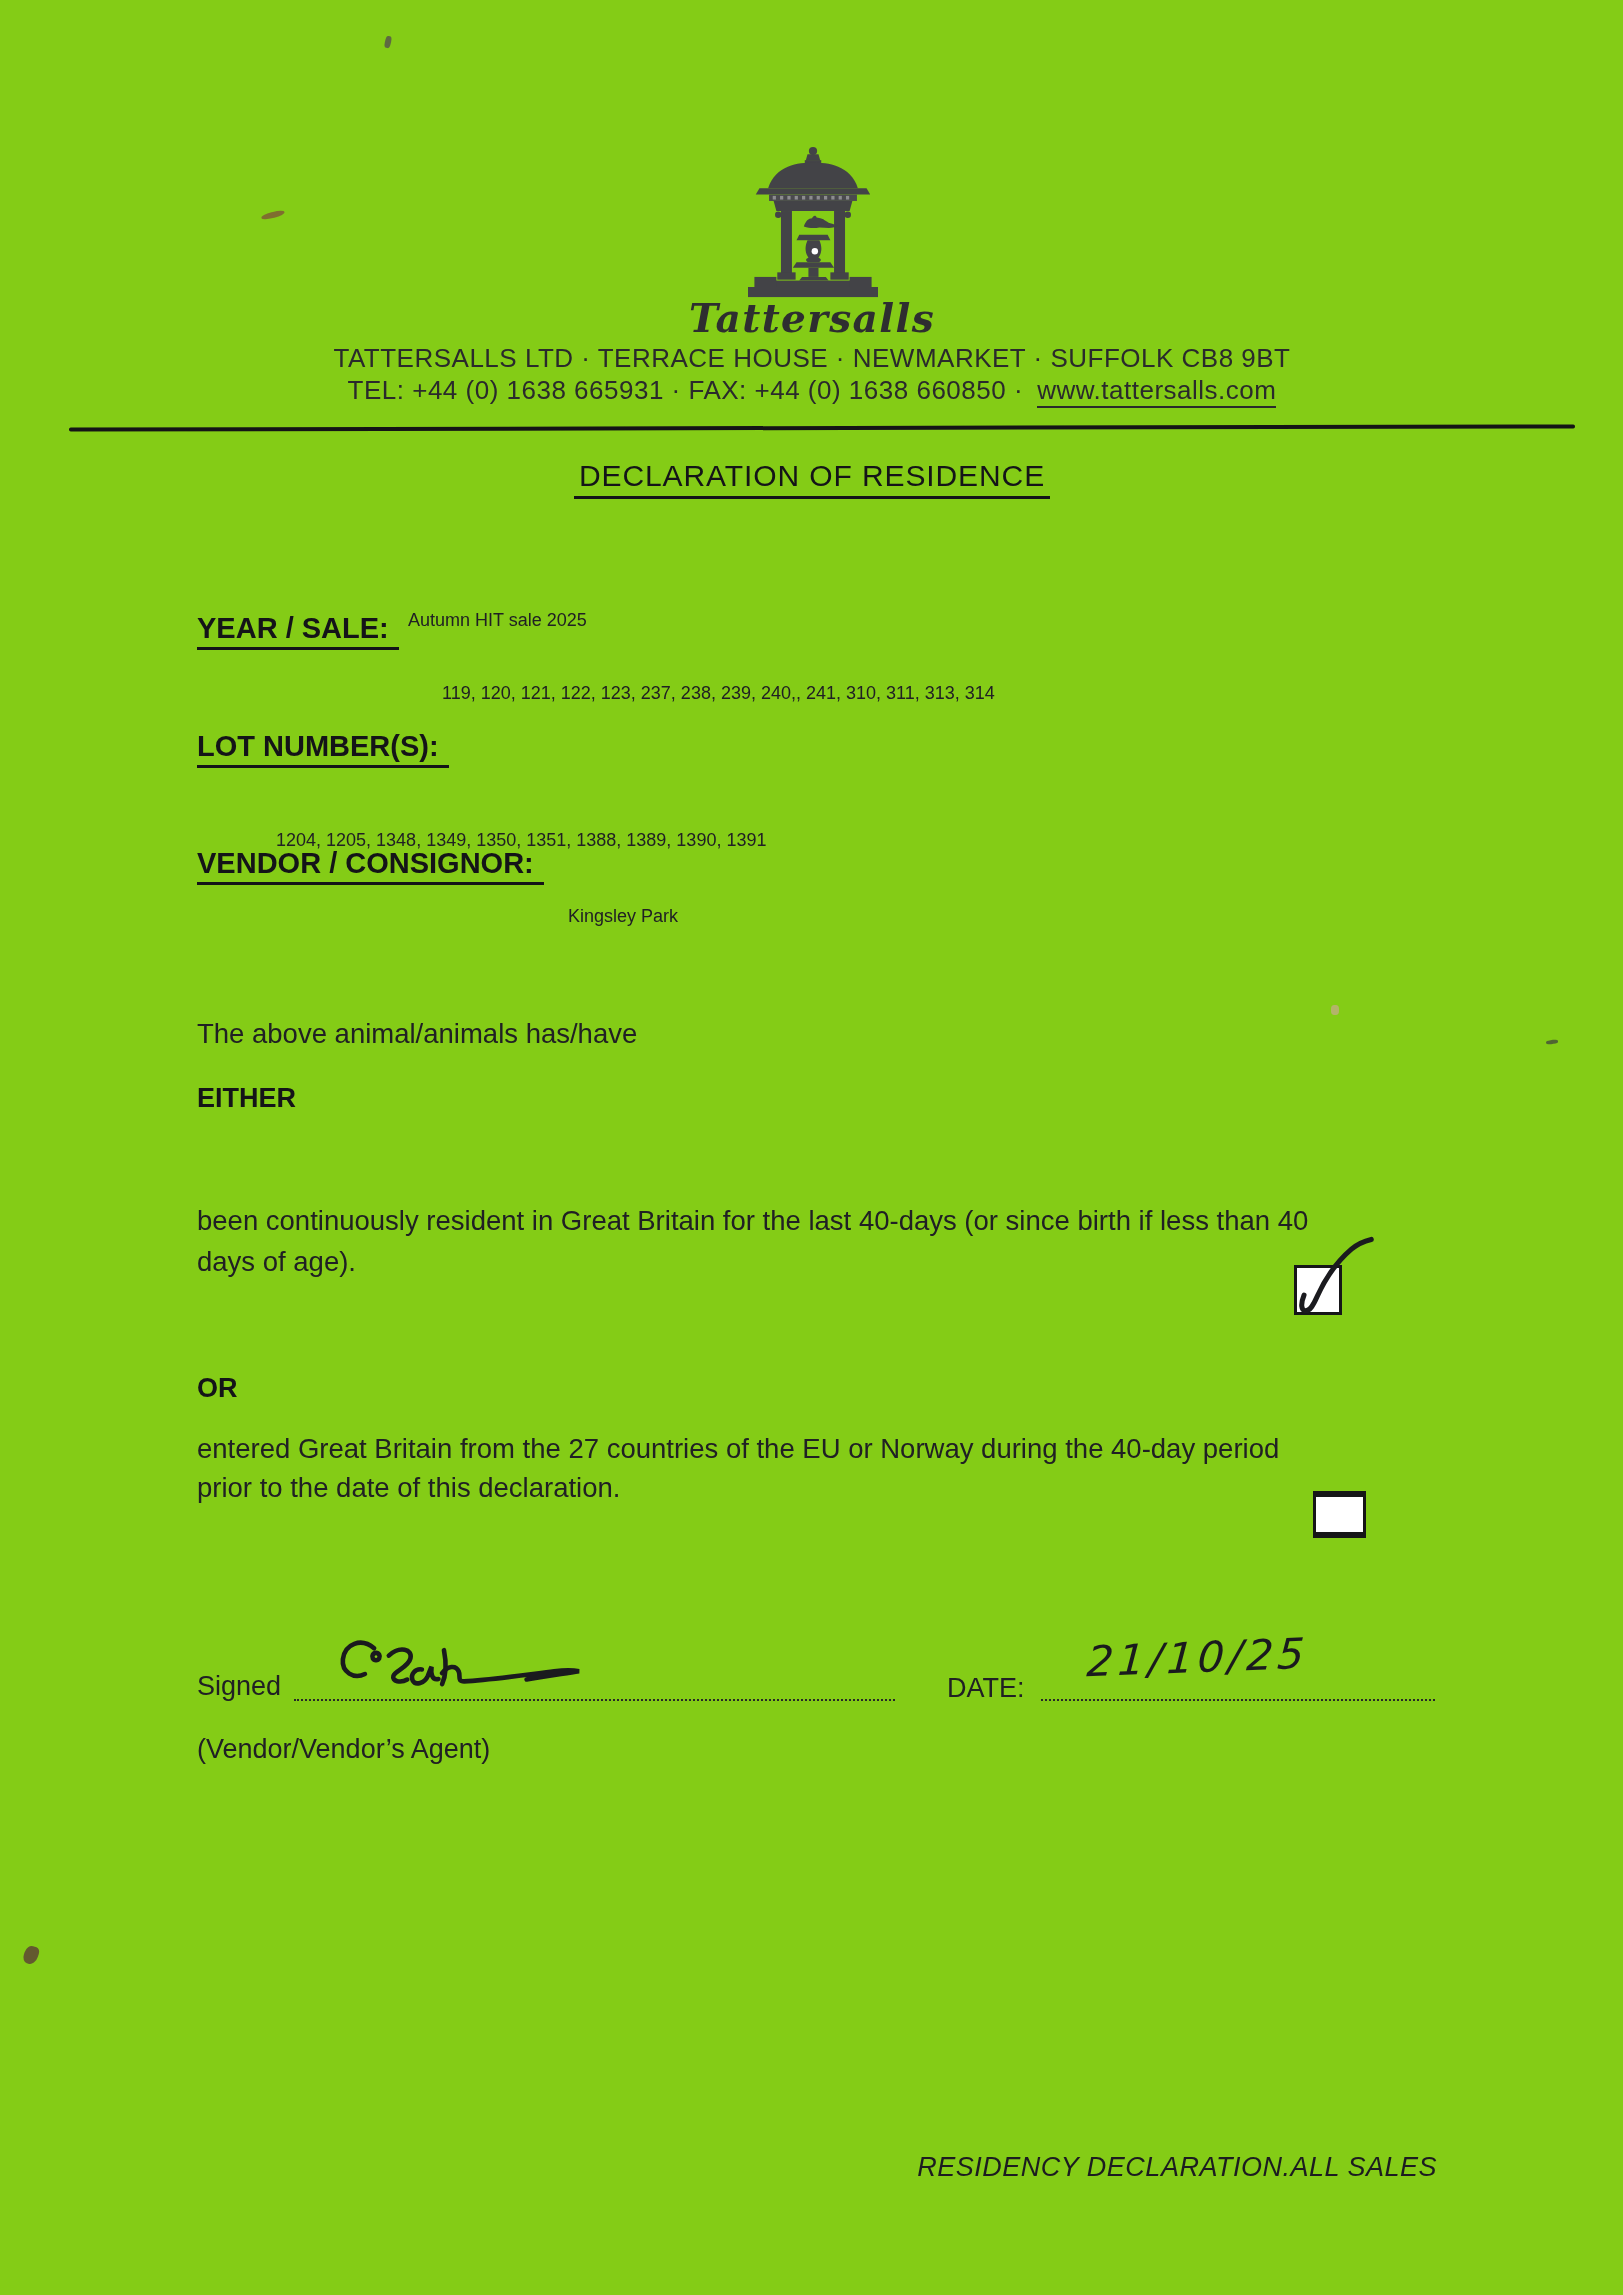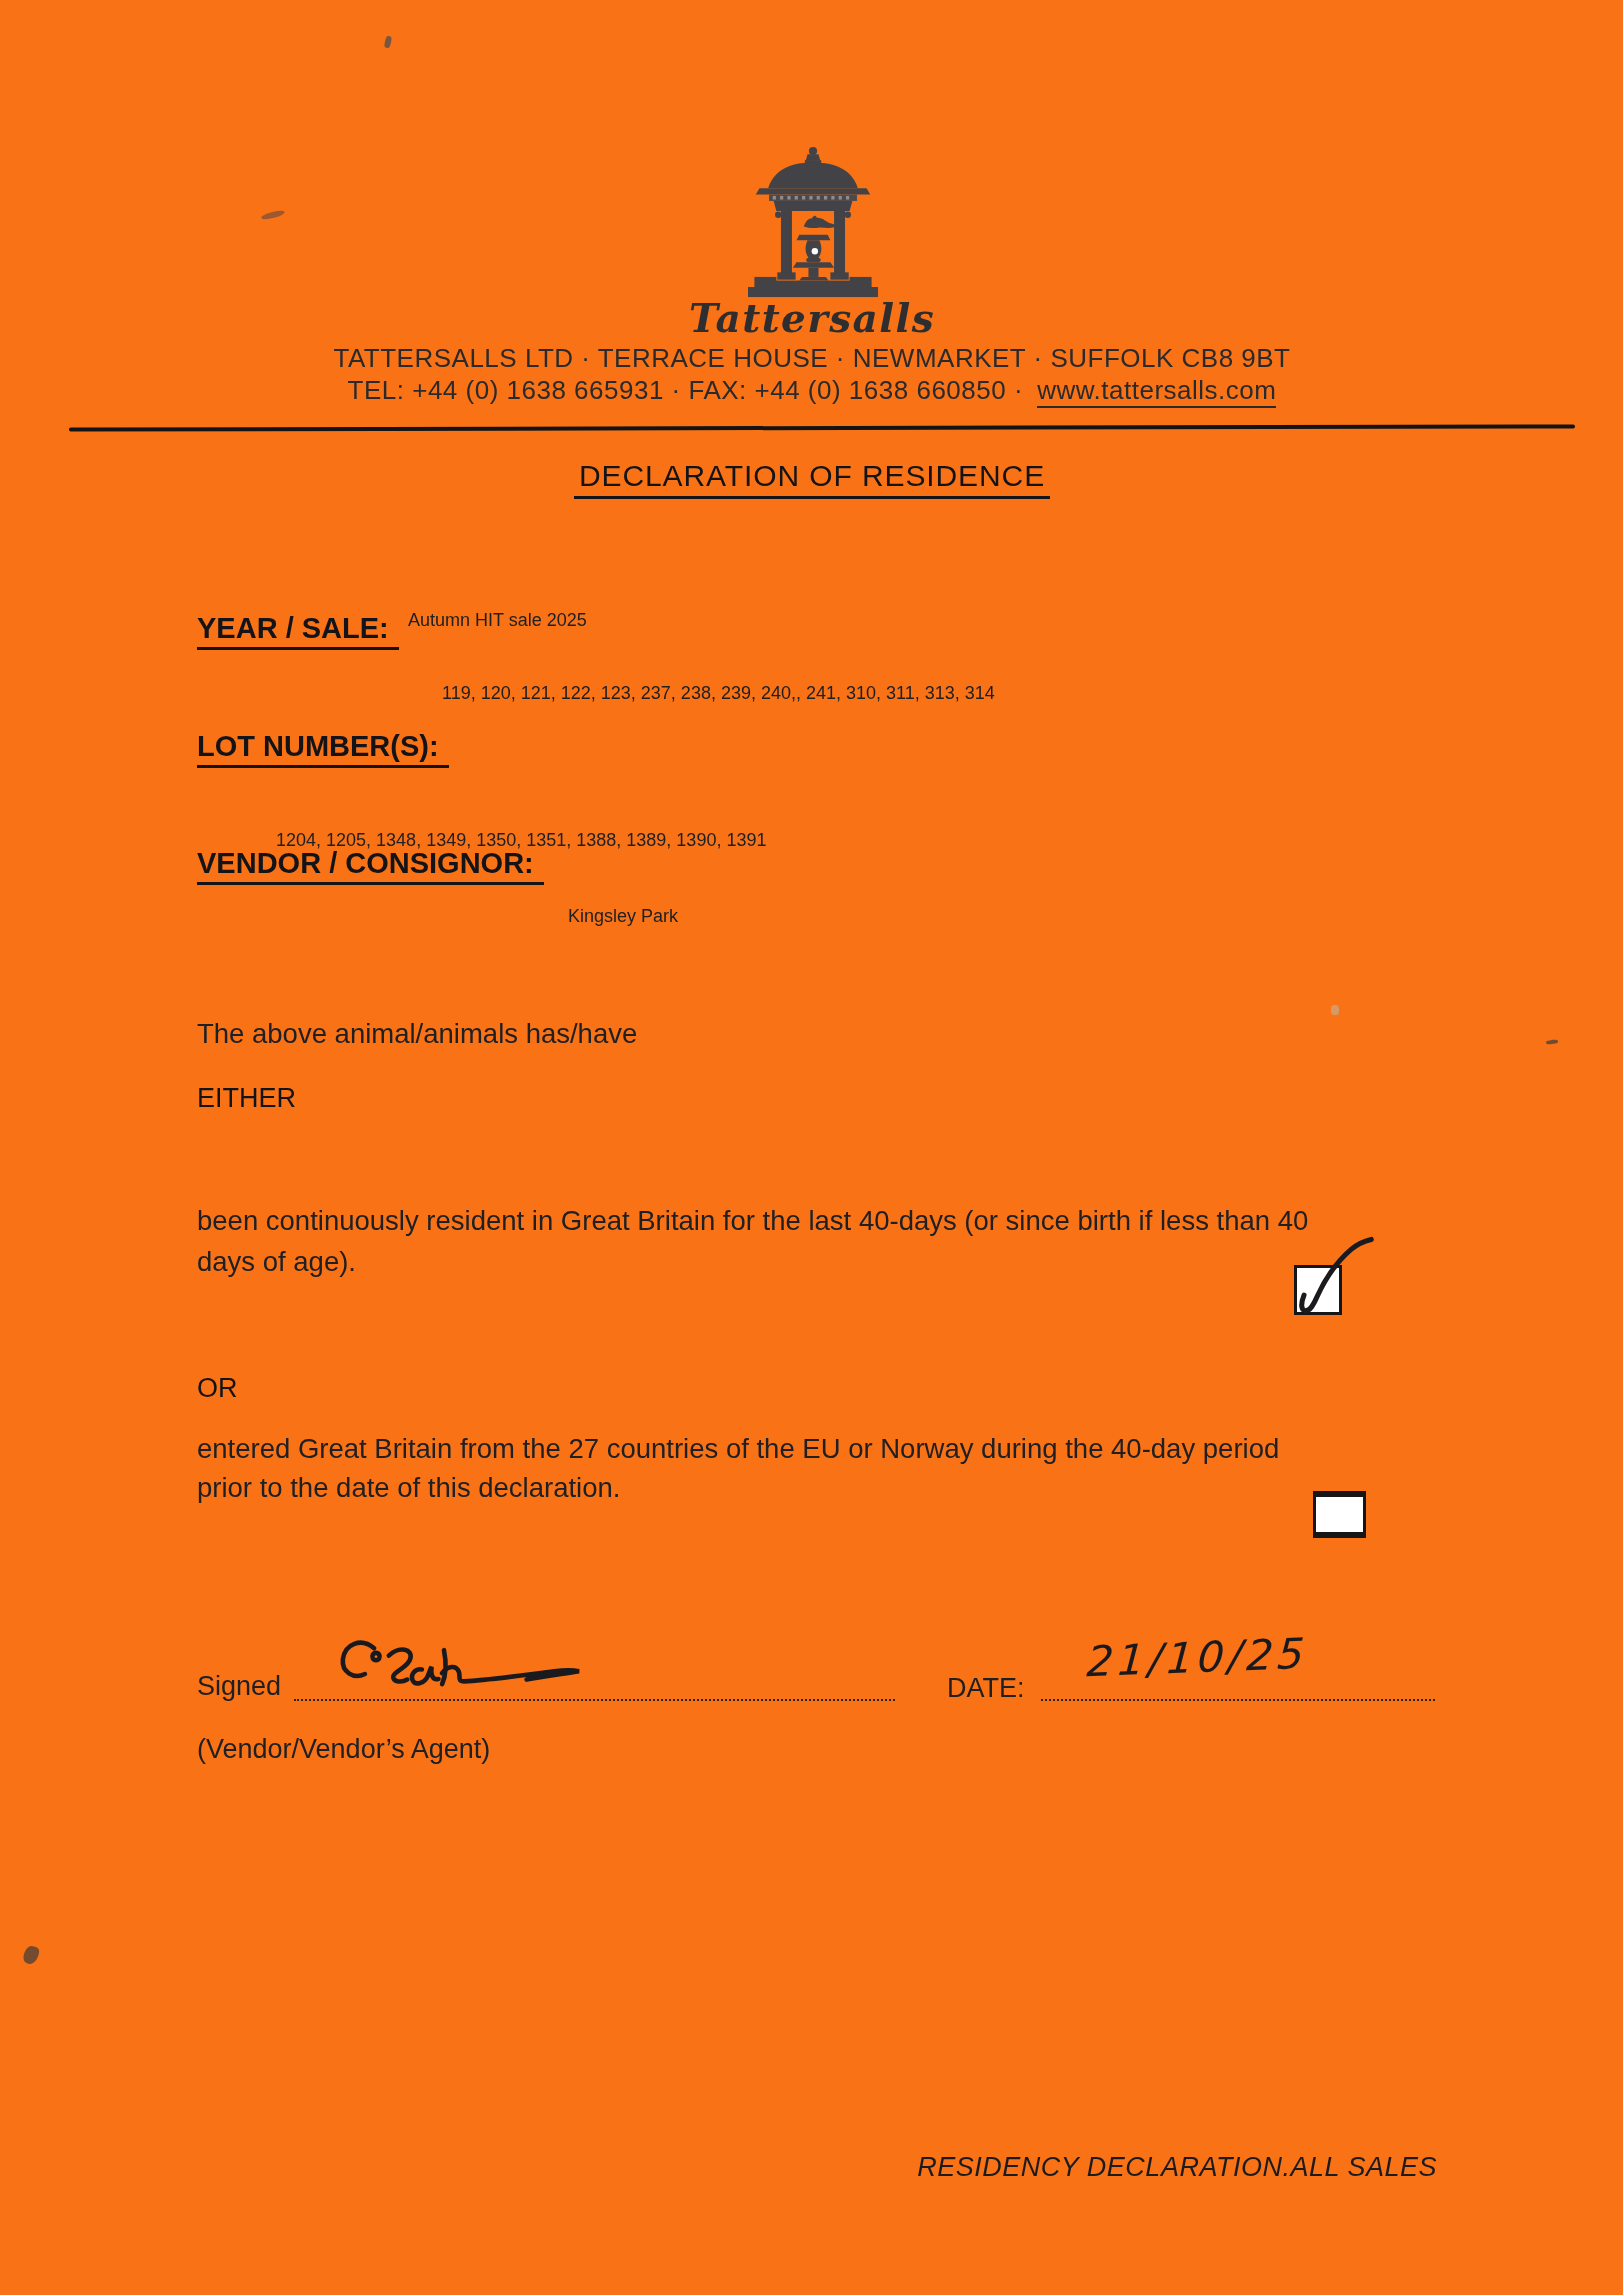--- a/index.html
+++ b/index.html
@@ -1,19 +1,19 @@
 <!DOCTYPE html>
 <html style="font-size:7.3px"><head>
 <meta charset="utf-8">
 <style>
   html,body{margin:0;padding:0;background:#ffffff;}
   #page{
     position:relative;
     width:1624px;height:2295px;
-    background:#f97316;
+    background:#84cc16;
     font-family:"Liberation Sans","DejaVu Sans",sans-serif;
     color:#1f1f23;
     overflow:hidden;
   }
   .abs{position:absolute;white-space:nowrap;line-height:1;}
   .centered{left:0;width:1624px;text-align:center;}
 
   
   .brand-script{
     font-family:"DejaVu Serif","Liberation Serif",serif;
@@ -32,21 +32,21 @@
   .title-line{
     font-weight:400;font-size:30px;letter-spacing:0.9px;color:#141418;
     display:inline-block;border-bottom:3.7px solid #141418;padding:0 4.6px 4.6px 4.6px;
   }
 
   
   .flabel{
     font-weight:700;font-size:29px;color:#141418;
     display:inline-block;border-bottom:3.2px solid #141418;padding:0 10px 3.7px 0;text-align:right;
   }
-  .bold-plain{font-weight:400;font-size:27px;color:#141418;}
+  .bold-plain{font-weight:700;font-size:27px;color:#141418;}
   .fvalue{font-size:18px;color:#202024;}
   .body-text{font-size:27.5px;color:#202024;}
 
   
   .checkbox{position:absolute;box-sizing:border-box;background:#fff;}
   .cb1{left:1294px;top:1265px;width:48px;height:50px;border:3.7px solid #161618;}
   .cb2{left:1313px;top:1491px;width:53px;height:47px;
        border:3.2px solid #161618;border-top-width:6.4px;border-bottom-width:6px;}
   .tick-svg{position:absolute;left:1281px;top:1227px;width:99px;height:99px;}
 

